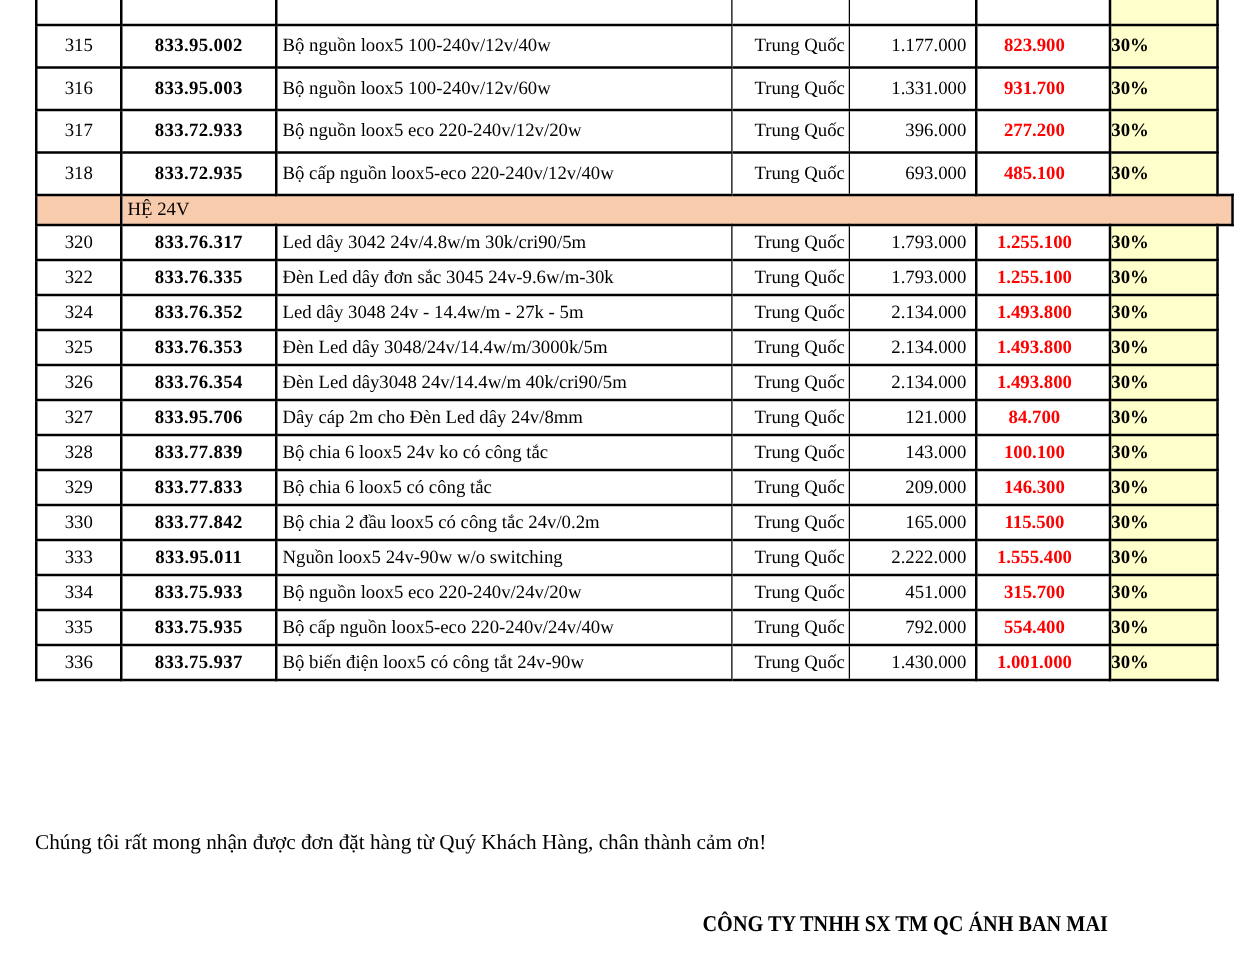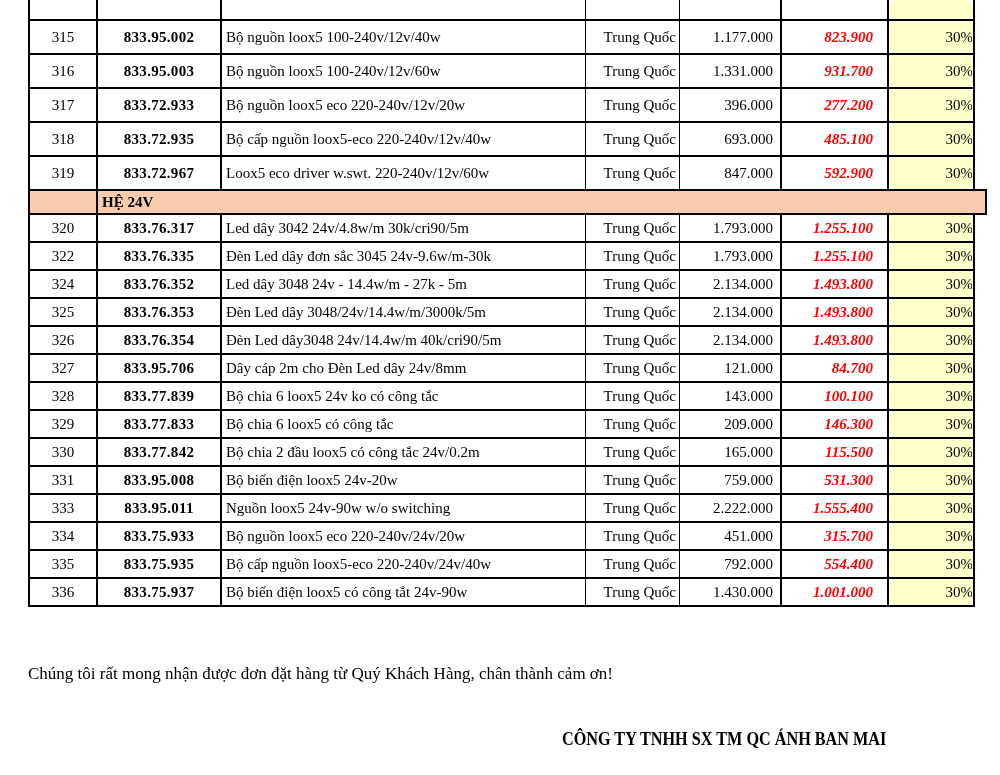--- a/index.html
+++ b/index.html
@@ -26,30 +26,29 @@
   tr.tall td{height:32px;}
   tr.normal td{height:26px;}
   tr.section td{height:22px;}
 
   td.c-no{text-align:center;}
   td.c-code{font-weight:bold;text-align:center;letter-spacing:.3px;}
   td.c-desc{padding-left:4px;border-right-width:1px;}
   td.c-origin{padding-left:18px;border-left-width:1px;border-right-width:1px;}
   td.c-price{text-align:right;padding-right:7px;border-left-width:1px;}
   td.c-disc{
-    text-align:right;padding-right:14px;font-weight:bold;
+    text-align:center;padding-right:14px;font-weight:bold;
     color:var(--discount-red);
-    font-style:italic;
-  }
-  td.c-pct{text-align:right;font-weight:normal;background:var(--percent-bg);border-radius:10px;}
+  }
+  td.c-pct{text-align:left;font-weight:bold;background:var(--percent-bg);}
   td.c-fill{border:none;background:transparent;}
 
   tr.section td.sec-a{background:var(--section-bg);}
   tr.section td.sec-b{
-    background:var(--section-bg);font-weight:bold;padding-left:4px;
+    background:var(--section-bg);font-weight:normal;padding-left:4px;
   }
 
   .footer-note{
     position:absolute;left:28px;top:664px;font-size:17px;
   }
   .company-name{
     position:absolute;left:562px;top:729px;font-size:18px;font-weight:bold;
     transform:scaleX(0.9);transform-origin:left center;white-space:nowrap;
   }
 </style>
@@ -114,30 +113,20 @@
         <tr class="tall">
           <td class="c-no">318</td>
           <td class="c-code">833.72.935</td>
           <td class="c-desc">Bộ cấp nguồn loox5-eco 220-240v/12v/40w</td>
           <td class="c-origin">Trung Quốc</td>
           <td class="c-price">693.000</td>
           <td class="c-disc">485.100</td>
           <td class="c-pct">30%</td>
           <td class="c-fill"></td>
         </tr>
-        <tr class="tall">
-          <td class="c-no">319</td>
-          <td class="c-code">833.72.967</td>
-          <td class="c-desc">Loox5 eco driver w.swt. 220-240v/12v/60w</td>
-          <td class="c-origin">Trung Quốc</td>
-          <td class="c-price">847.000</td>
-          <td class="c-disc">592.900</td>
-          <td class="c-pct">30%</td>
-          <td class="c-fill"></td>
-        </tr>
         <tr class="section">
           <td class="sec-a"></td>
           <td class="sec-b" colspan="7">HỆ 24V</td>
         </tr>
         <tr class="normal">
           <td class="c-no">320</td>
           <td class="c-code">833.76.317</td>
           <td class="c-desc">Led dây 3042 24v/4.8w/m 30k/cri90/5m</td>
           <td class="c-origin">Trung Quốc</td>
           <td class="c-price">1.793.000</td>
@@ -219,30 +208,20 @@
           <td class="c-no">330</td>
           <td class="c-code">833.77.842</td>
           <td class="c-desc">Bộ chia 2 đầu loox5 có công tắc 24v/0.2m</td>
           <td class="c-origin">Trung Quốc</td>
           <td class="c-price">165.000</td>
           <td class="c-disc">115.500</td>
           <td class="c-pct">30%</td>
           <td class="c-fill"></td>
         </tr>
         <tr class="normal">
-          <td class="c-no">331</td>
-          <td class="c-code">833.95.008</td>
-          <td class="c-desc">Bộ biến điện loox5 24v-20w</td>
-          <td class="c-origin">Trung Quốc</td>
-          <td class="c-price">759.000</td>
-          <td class="c-disc">531.300</td>
-          <td class="c-pct">30%</td>
-          <td class="c-fill"></td>
-        </tr>
-        <tr class="normal">
           <td class="c-no">333</td>
           <td class="c-code">833.95.011</td>
           <td class="c-desc">Nguồn loox5 24v-90w w/o switching</td>
           <td class="c-origin">Trung Quốc</td>
           <td class="c-price">2.222.000</td>
           <td class="c-disc">1.555.400</td>
           <td class="c-pct">30%</td>
           <td class="c-fill"></td>
         </tr>
         <tr class="normal">

